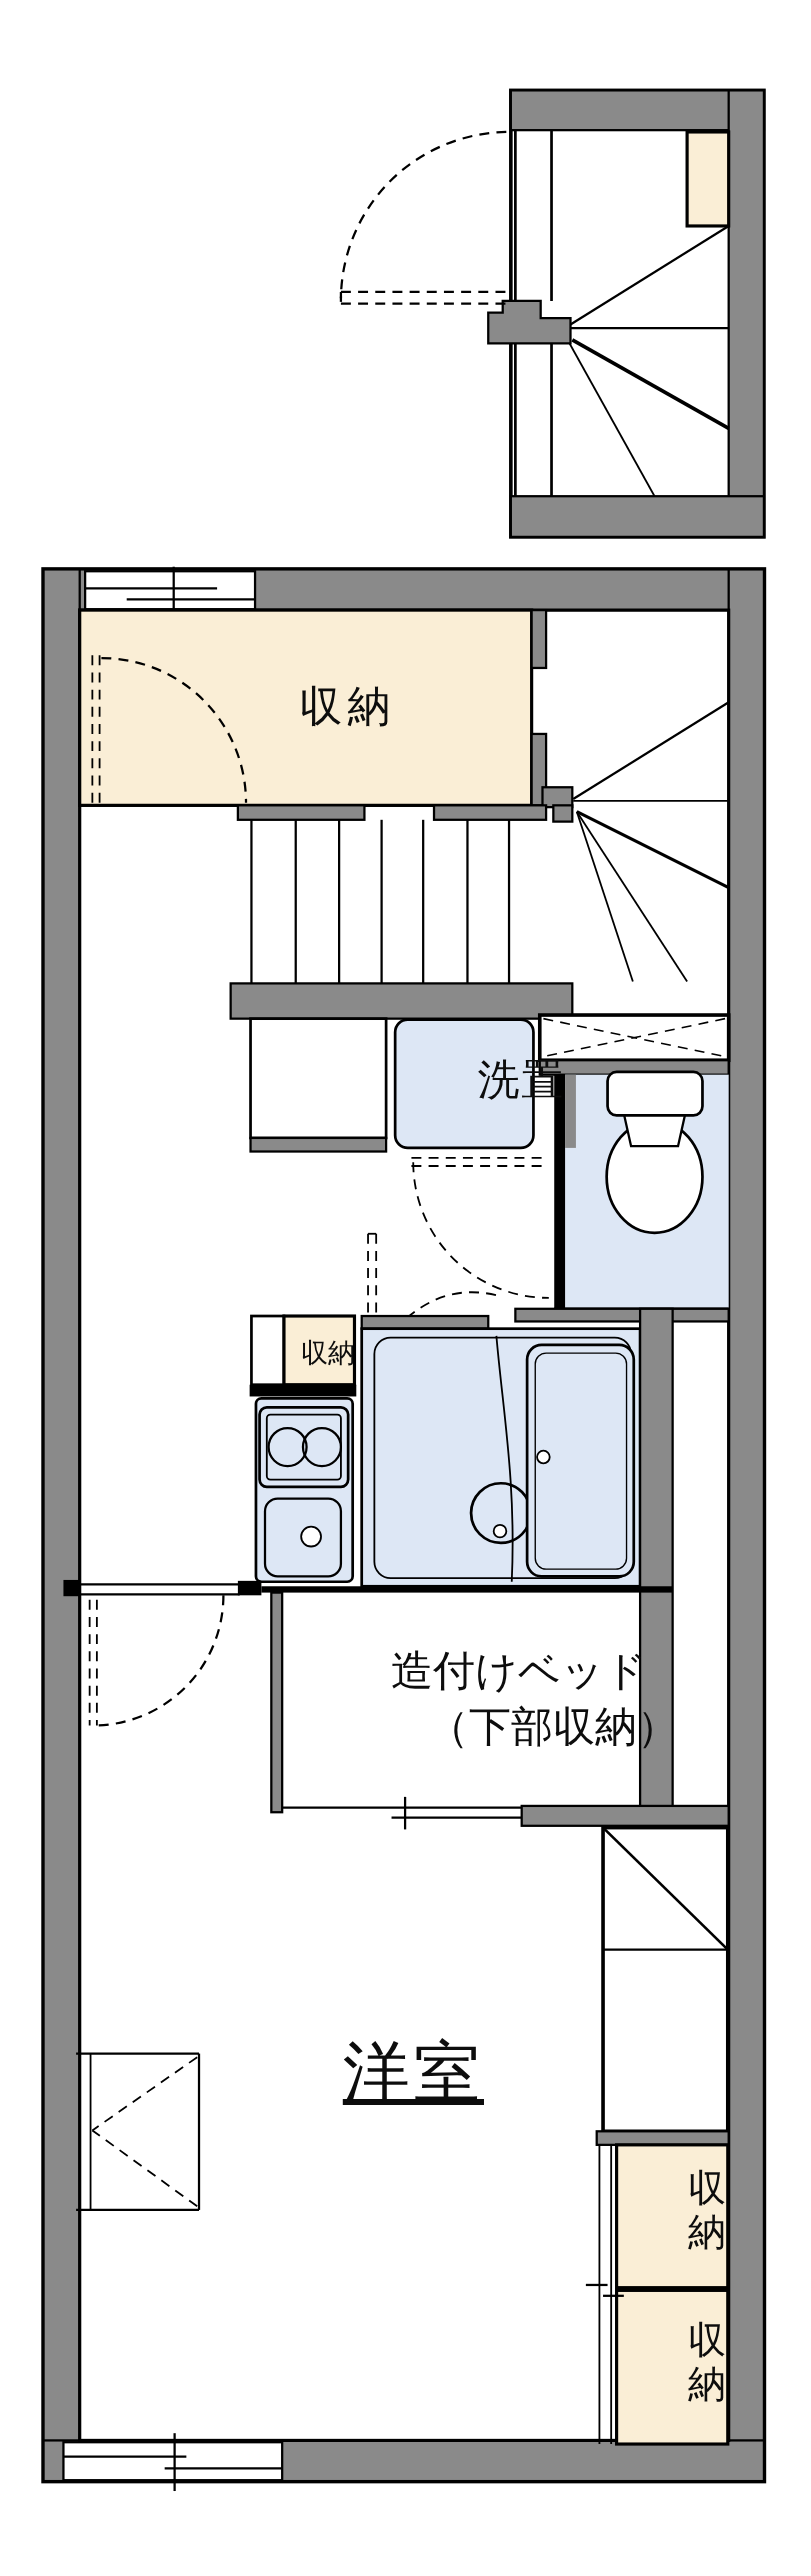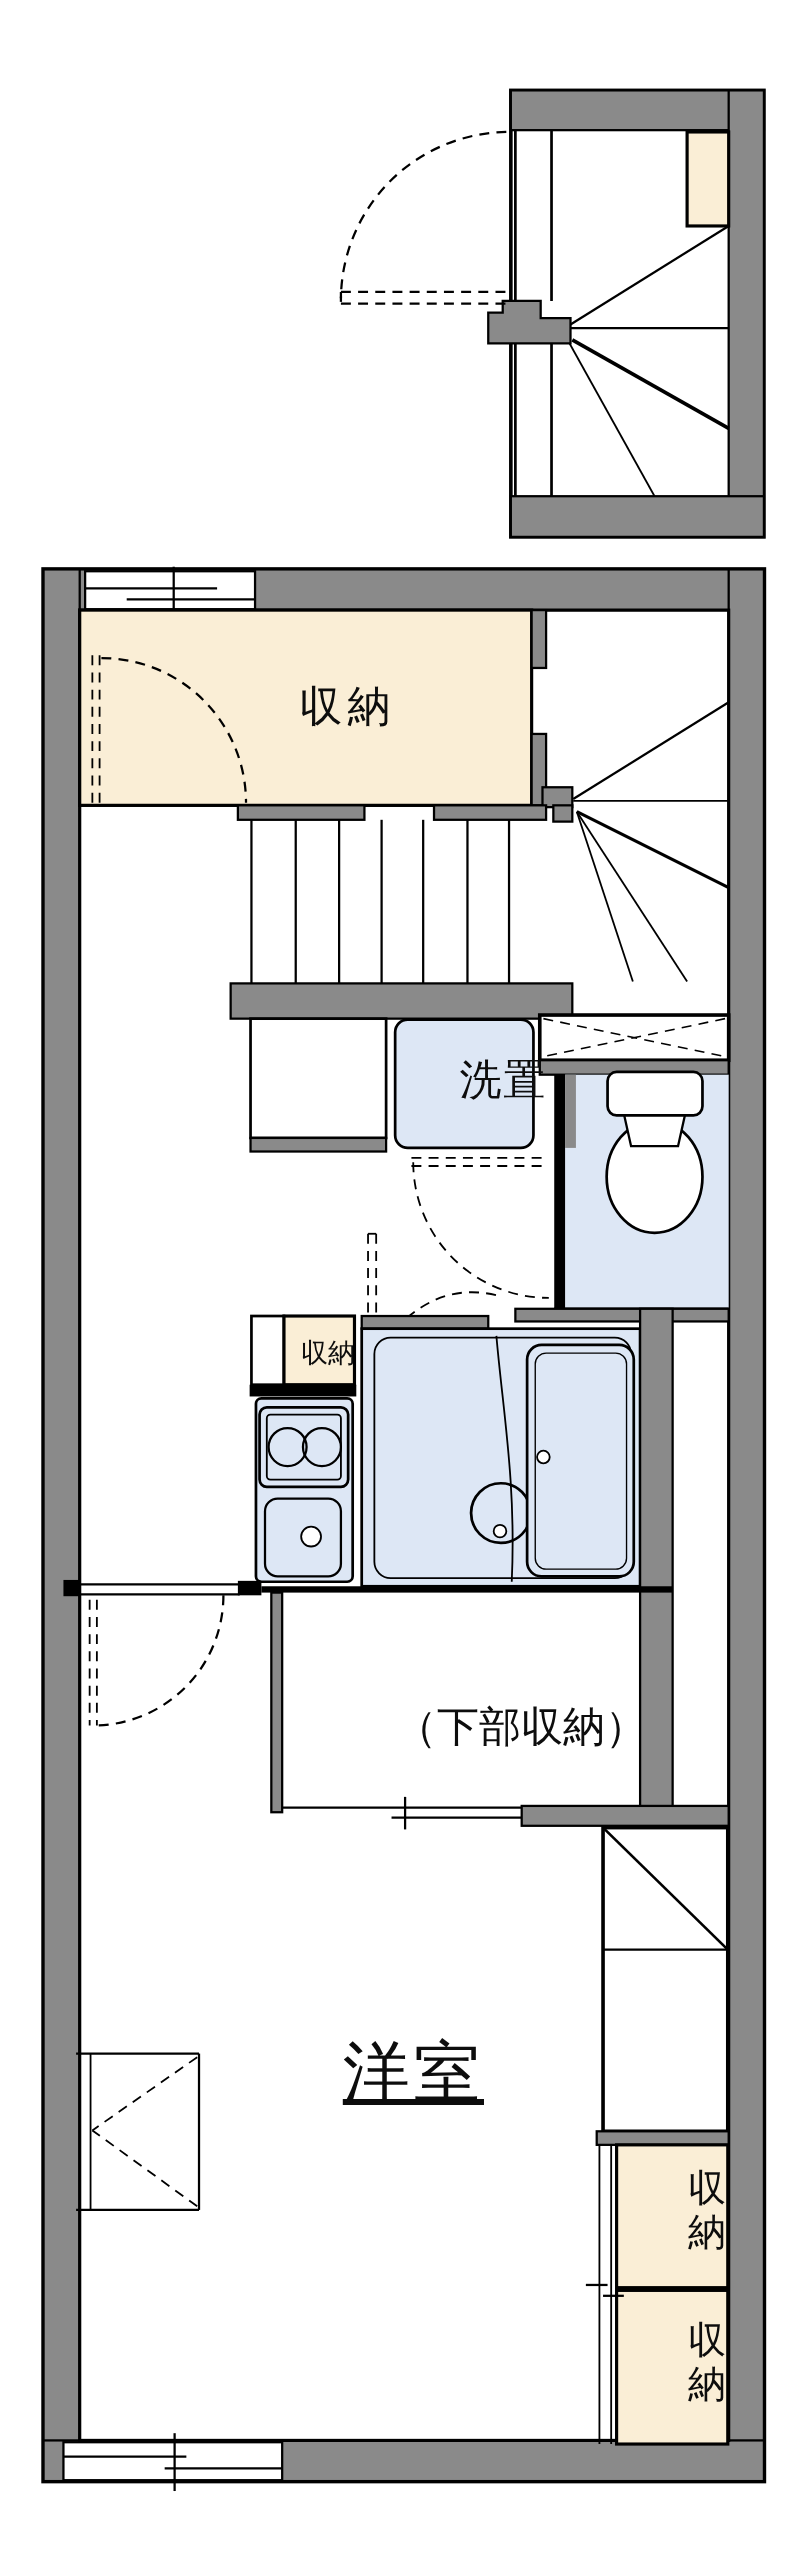--- a/index.html
+++ b/index.html
@@ -223,25 +223,26 @@
       <rect x="70" y="2702" width="242" height="42" fill="#fff" stroke="#000" stroke-width="2.5"></rect>
       <line class="ln" x1="70" y1="2718" x2="206" y2="2718" stroke-width="2.5"></line>
       <line class="ln" x1="182" y1="2731" x2="312" y2="2731" stroke-width="2.5"></line>
       <line class="ln" x1="193" y1="2692" x2="193" y2="2756" stroke-width="2.5"></line>
     </g>
   </g>
 </svg>
 
   <div class="lbl" style="left:215px;top:682px;width:181px;font-size:43px;letter-spacing:5.4px;">収納</div>
 
-  <div class="lbl" style="left:395px;top:1056px;width:152px;font-size:42px;letter-spacing:1.8px;">洗置</div>
+  <div class="lbl" style="left:413px;top:1056px;width:152px;font-size:42px;letter-spacing:1.8px;">洗置</div>
 
   <div class="lbl" style="left:284px;top:1337px;width:71px;font-size:27px;">収納</div>
 
-  <div class="lbl" style="left:285px;top:1703px;width:362px;font-size:42px;">（下部収納）</div>
+  <div class="lbl" style="left:285px;top:1647px;width:362px;font-size:42px;">造付けベッド</div>
+  <div class="lbl" style="left:285px;top:1703px;width:362px;font-size:42px;padding-left:32px;">（下部収納）</div>
 
   <div class="lbl" style="left:213px;top:2034px;width:271px;font-size:67px;letter-spacing:3.6px;text-decoration:underline;">洋室</div>
 
   <div class="lbl" style="left:617px;top:2167px;width:109px;font-size:38px;">
     <span class="stack"><span>収</span><span>納</span></span>
   </div>
   <div class="lbl" style="left:617px;top:2319px;width:109px;font-size:38px;">
     <span class="stack"><span>収</span><span>納</span></span>
   </div>
 </div>

